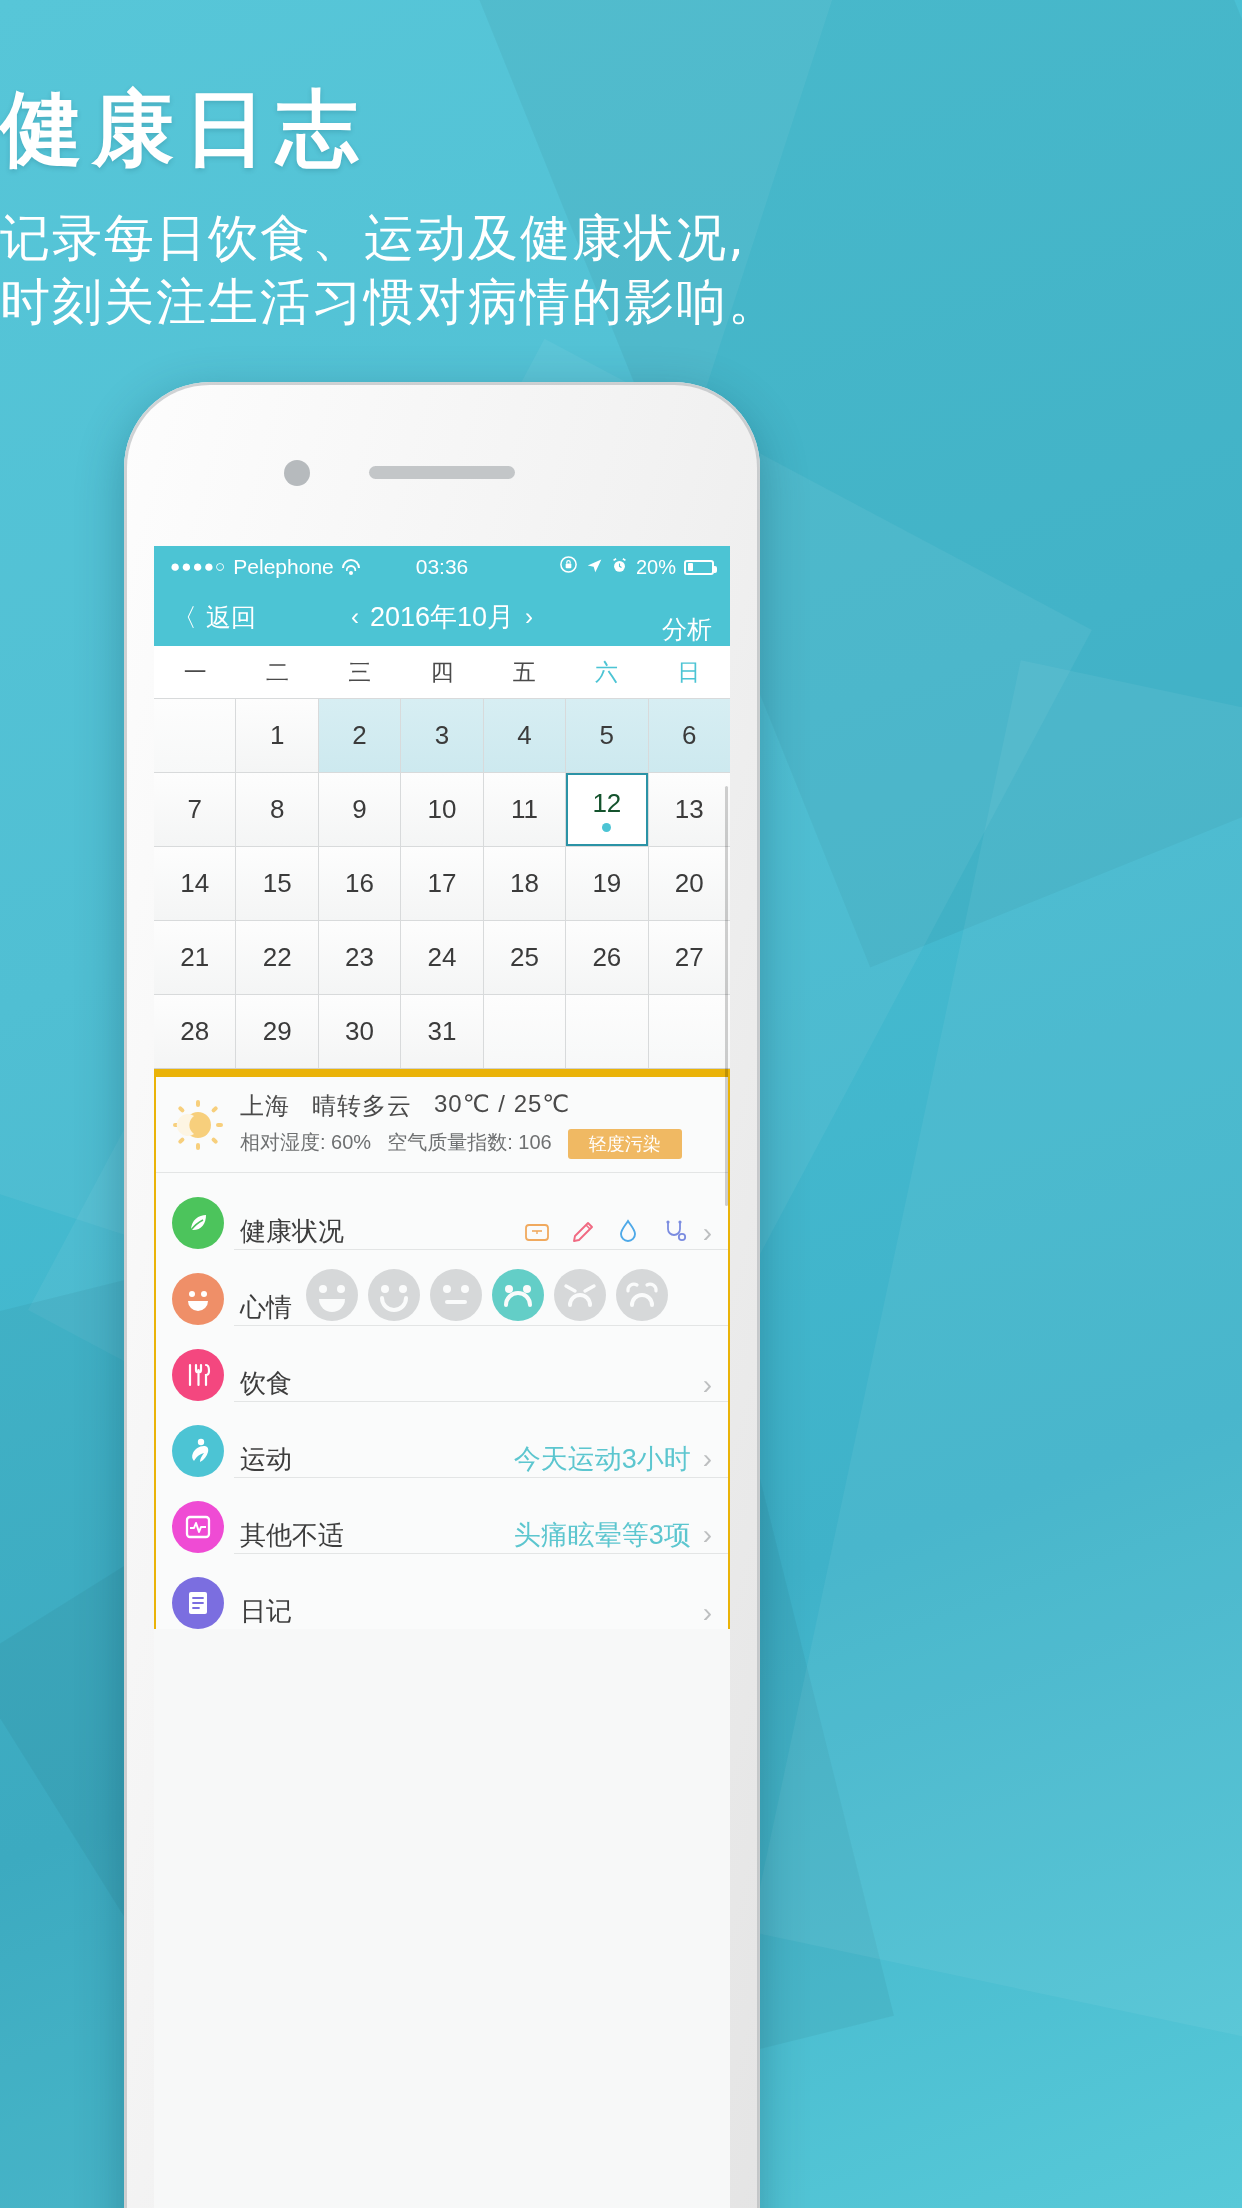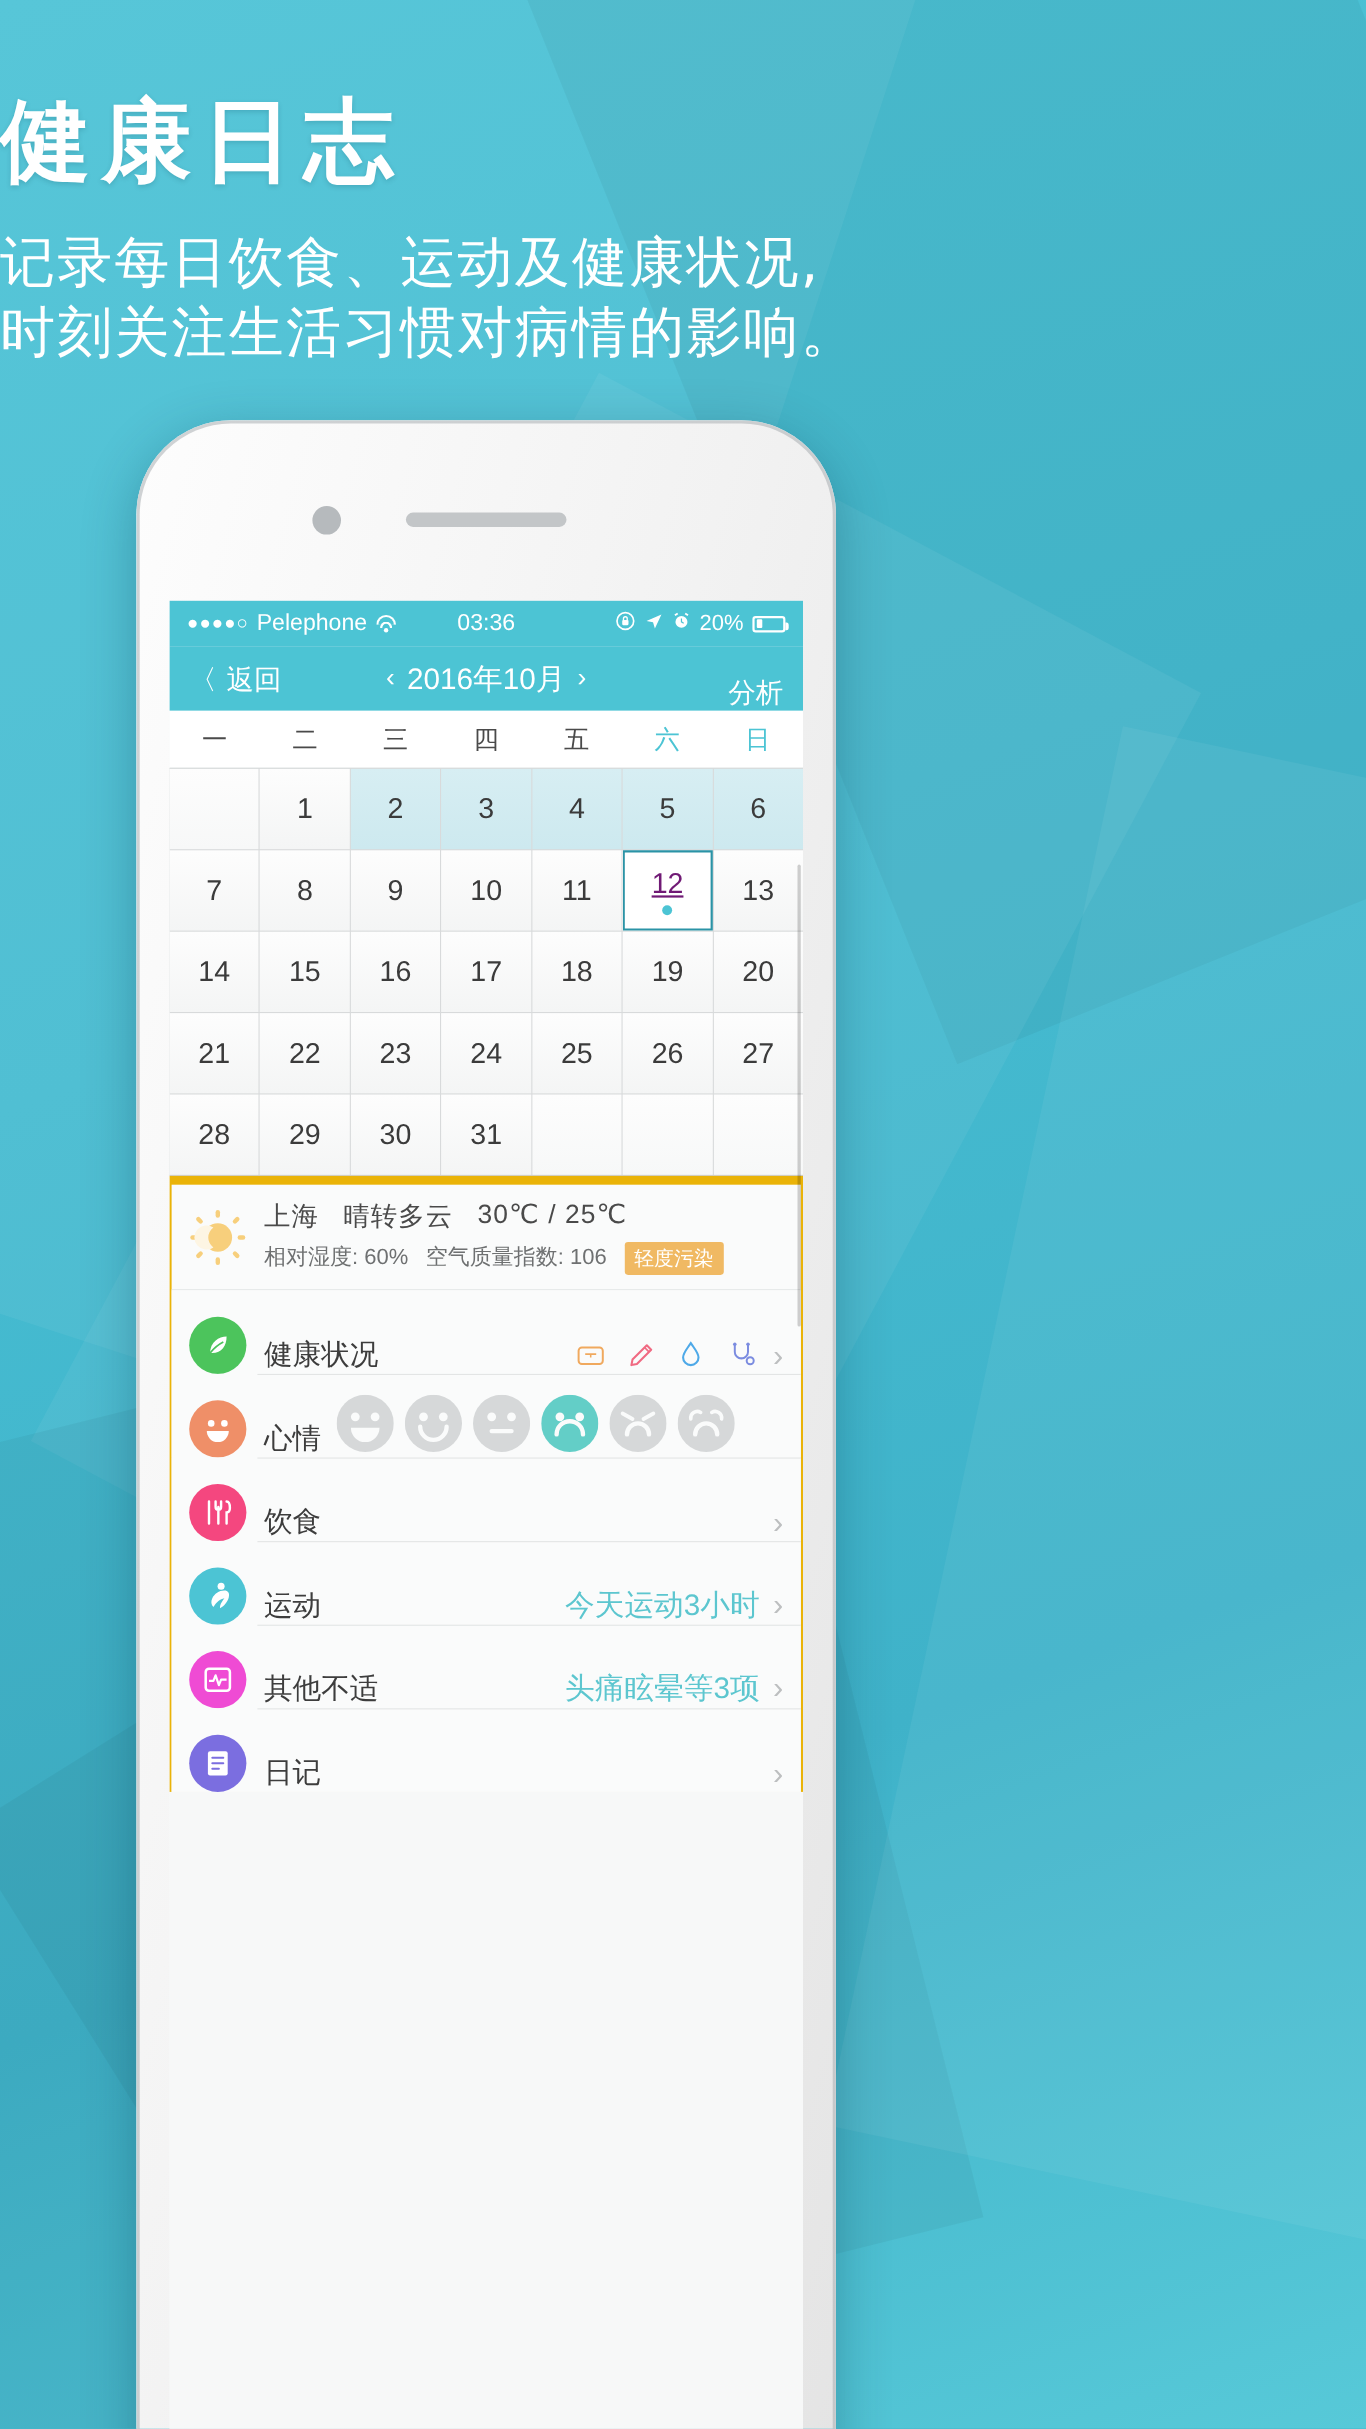--- a/index.html
+++ b/index.html
@@ -141,22 +141,21 @@
   .cal-cell {
     height:73px; background:linear-gradient(180deg,#fdfdfd,#f4f5f5);
     display:flex; flex-direction:column;
     align-items:center; justify-content:center;
     font-size:26px; color:#3b3b3b; position:relative;
   }
   .cal-cell.hl { background:linear-gradient(180deg,#d7eef3,#cde9ef); }
   .cal-cell.empty { background:linear-gradient(180deg,#fdfdfd,#f7f8f8); }
   .cal-cell.sel {
     background:#fff; box-shadow:inset 0 0 0 2px #2b93a6;
-    color:#701a75;
-    text-decoration:underline;
+    color:#14532d;
   }
   .cal-cell .dot {
     width:9px; height:9px; border-radius:50%; background:#4cc4d4;
     margin-top:4px;
   }
 
   
   .lower { padding:8px 0 0 0; background:#eab308; }
   .card { background:#fafbfb; margin:0 2px; }
 
@@ -165,21 +164,21 @@
     padding:13px 16px; border-bottom:1px solid #e3e5e5;
   }
   .sun-ico { width:52px; height:52px; position:relative; flex:0 0 52px; }
   .weather-txt { flex:1; }
   .weather-l1 { font-size:24px; color:#4a4a4a; letter-spacing:1px;
     display:flex; gap:22px; }
   .weather-l2 { font-size:20px; color:#6e7071; margin-top:7px;
     display:flex; gap:16px; flex-wrap:wrap; }
   .aqi-badge {
     background:#f0b963; color:#fff; font-size:18px;
-    padding:3px 9px; border-radius:3px;
+    padding:3px 21px; border-radius:3px;
   }
 
   .row {
     display:flex; align-items:flex-end; padding:0 16px;
     height:76px; position:relative; background:#fafbfb;
   }
   .row + .row:before {
     content:""; position:absolute; left:78px; right:0; top:0;
     height:1px; background:#e3e5e5;
   }

